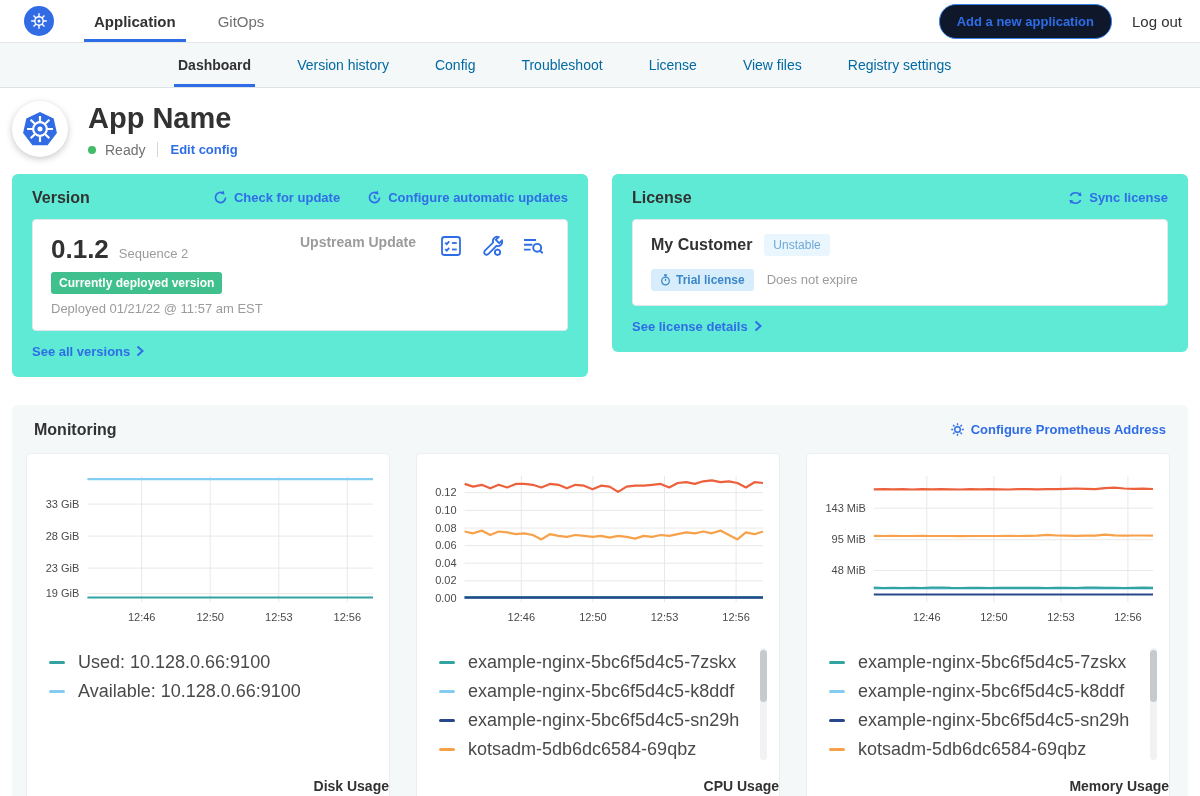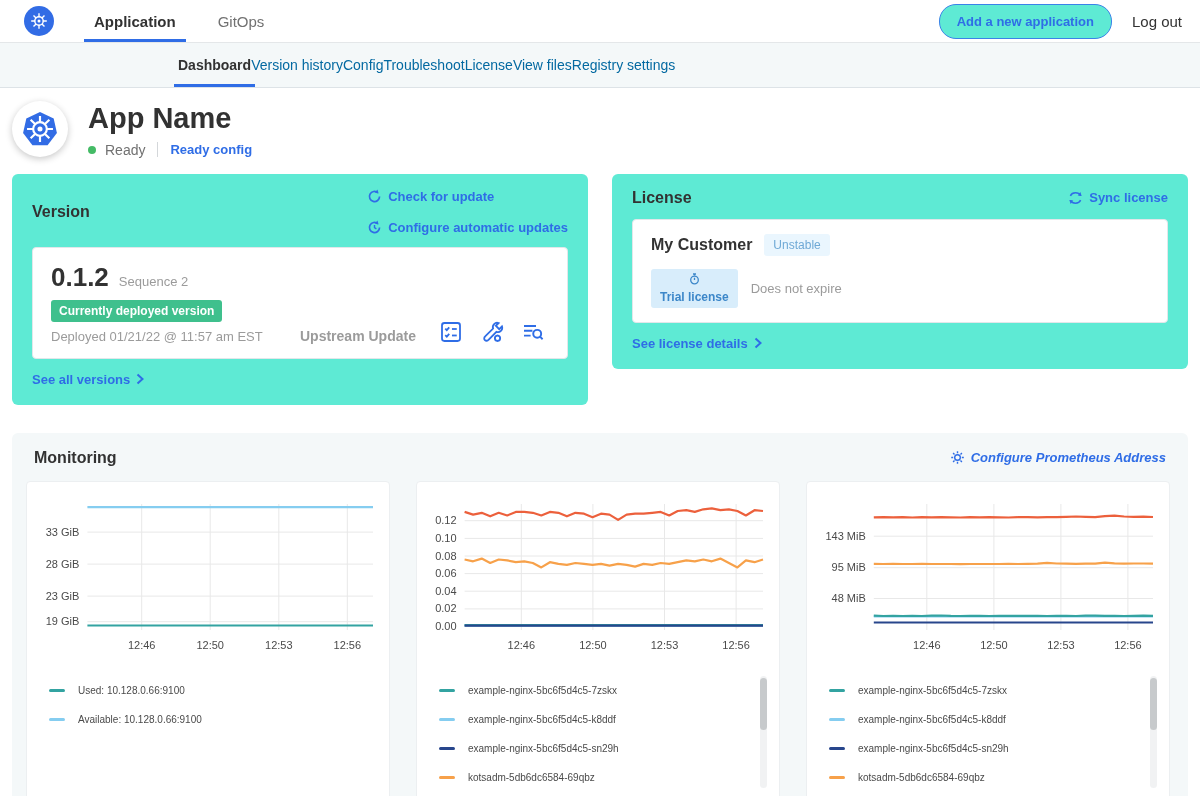--- a/index.html
+++ b/index.html
@@ -9,67 +9,67 @@
     font-family:"Liberation Sans", sans-serif; color:#323232;
   }
   
   .topbar { display:flex; align-items:center; height:43px; border-bottom:1px solid #e4e7e9; padding:0 18px 0 24px; background:#fff; }
   .logo-badge { width:30px; height:30px; border-radius:50%; background:#326ce5; display:flex; align-items:center; justify-content:center; margin-right:40px; flex:0 0 auto; }
   .topnav-tabs { display:flex; gap:42px; height:100%; }
   .topnav-tab { display:flex; align-items:center; font-size:15px; color:#717171; position:relative; cursor:pointer; }
   .topnav-tab.active { color:#323232; font-weight:700; }
   .topnav-tab.active::after { content:""; position:absolute; left:-10px; right:-10px; bottom:0; height:3px; background:#2f6de6; }
   .topbar-spacer { flex:1; }
-  .add-app-btn { background:#5eead4; border:1px solid #3b82e8; color:#2f6de6; font-weight:700; font-size:13px; border-radius:17px; padding:9px 17px; cursor:pointer; margin-right:20px; font-family:inherit; }
+  .add-app-btn { background:#0f172a; border:1px solid #3b82e8; color:#2f6de6; font-weight:700; font-size:13px; border-radius:17px; padding:9px 17px; cursor:pointer; margin-right:20px; font-family:inherit; }
   .logout { font-size:15px; color:#323232; cursor:pointer; }
   
-  .subnav { height:45px; background:#f4f8f9; border-bottom:1px solid #dde3e7; display:flex; align-items:stretch; padding-left:178px; }
+  .subnav { height:45px; background:#f4f8f9; border-bottom:1px solid #dde3e7; display:flex; align-items:stretch; padding-left:178px; gap:46px; }
   .subnav-tab { display:flex; align-items:center; font-size:14px; color:#0369a1; position:relative; cursor:pointer; }
   .subnav-tab.active { color:#323232; font-weight:700; }
   .subnav-tab.active::after { content:""; position:absolute; left:-4px; right:-4px; bottom:0; height:3px; background:#2f6de6; }
   
   .app-header { display:flex; padding:13px 0 8px 12px; gap:20px; }
   .avatar { width:56px; height:56px; border-radius:50%; background:#fff; box-shadow:0 2px 7px rgba(0,0,0,.22); display:flex; align-items:center; justify-content:center; flex:0 0 auto; }
   .app-title { font-size:29px; font-weight:700; line-height:1.1; margin-top:2px; }
   .status-row { display:flex; align-items:center; gap:9px; margin-top:7px; font-size:14px; color:#717171; }
   .ready-dot { width:8px; height:8px; border-radius:50%; background:#44bb66; }
   .vdiv { width:1px; height:15px; background:#d4d7da; margin:0 3px; }
   .link { color:#2f6de6; font-weight:700; font-size:13px; cursor:pointer; display:inline-flex; align-items:center; gap:6px; }
   
   .cards-row { display:flex; gap:24px; padding:0 12px; margin-top:8px; align-items:flex-start; }
   .info-card { background:#5eead4; border-radius:6px; padding:15px 20px 17px; flex:1; }
   .card-head { display:flex; align-items:center; margin-bottom:12px; }
   .card-title { font-size:16px; font-weight:700; }
-  .head-links { margin-left:auto; display:flex; gap:16px;flex-direction:column; }
+  .head-links { margin-left:auto; display:flex; gap:27px; }
   .inner-card { background:#fff; border:1px solid #e2e7ea; border-radius:4px; padding:14px 18px; }
-  .version-inner { display:flex; align-items:flex-end; }
+  .version-inner { display:flex; align-items:flex-start; }
   .v-left { width:240px; flex:0 0 auto; }
   .v-number-row { display:flex; align-items:baseline; gap:10px; }
   .v-number { font-size:26px; font-weight:700; }
   .v-seq { font-size:13px; color:#9b9b9b; }
   .deployed-badge { display:inline-block; background:#3fc08d; color:#fff; font-size:12px; font-weight:700; padding:4px 8px; border-radius:3px; margin:7px 0 7px; }
   .deploy-ts { font-size:13px; color:#9b9b9b; }
   .v-mid { flex:1; font-size:14px; color:#9b9b9b; font-weight:700;margin-left:9px; }
   .v-icons { display:flex; gap:17px; align-items:center; padding-right:4px; }
   .icon-btn { cursor:pointer; display:flex; }
   .see-link { margin-top:13px; }
   .cust-row { display:flex; align-items:center; gap:12px; }
   .cust-name { font-size:16px; font-weight:700; }
   .chan-badge { background:#eaf6fe; color:#6fa9d6; font-size:12px; padding:4px 9px; border-radius:3px;text-align:center; }
   .lic-row { display:flex; align-items:center; gap:13px; margin-top:13px; }
-  .trial-badge { background:#d8edfb; color:#3c87c9; font-size:12px; font-weight:700; padding:4px 9px; border-radius:3px; display:inline-flex; align-items:center; gap:5px;flex-direction:column; }
+  .trial-badge { background:#d8edfb; color:#3c87c9; font-size:12px; font-weight:700; padding:4px 9px; border-radius:3px; display:inline-flex; align-items:center; gap:5px; }
   .expire-text { font-size:13px; color:#9b9b9b; }
   
   .monitoring { margin:28px 12px 0; background:#f4f8f9; border-radius:6px; padding:16px 14px 12px; }
   .mon-head { display:flex; align-items:center; margin:0 8px 14px; }
   .charts-row { display:flex; gap:26px; }
   .chart-card { background:#fff; border:1px solid #eceff1; border-radius:4px; width:364px; padding:12px 0 16px; display:flex; flex-direction:column; }
   .plot { padding:0 6px; }
   .legend-wrap { position:relative; height:118px; margin:16px 0 0 22px; padding-right:30px; }
-  .legend-item { display:flex; align-items:center; gap:13px; height:29px; font-size:10px; color:#4a4a4a; }
+  .legend-item { display:flex; align-items:center; gap:13px; height:29px; font-size:18px; color:#4a4a4a; }
   .swatch { width:16px; height:3px; border-radius:2px; flex:0 0 auto; }
   .legend-scrollbar { position:absolute; right:12px; top:0; width:7px; height:112px; background:#f1f2f3; border-radius:4px; }
   .legend-scrollthumb { position:absolute; top:2px; left:0; width:7px; height:52px; background:#c7cacc; border-radius:4px; }
   .chart-title { text-align:right; font-weight:700; font-size:14px; margin-top:12px; }
 </style>
 </head>
 <body>
 
 <div class="topbar">
   <div class="logo-badge">
@@ -110,21 +110,21 @@
       </g>
       <circle cx="50" cy="50" r="7" fill="#fff"></circle>
     </svg>
   </div>
   <div>
     <div class="app-title">App Name</div>
     <div class="status-row">
       <span class="ready-dot"></span>
       <span>Ready</span>
       <span class="vdiv"></span>
-      <span class="link">Ready config</span>
+      <span class="link">Edit config</span>
     </div>
   </div>
 </div>
 
 <div class="cards-row">
 
   <div class="info-card" style="flex:0 0 576px;">
     <div class="card-head">
       <span class="card-title">Version</span>
       <div class="head-links">
@@ -229,21 +229,21 @@
       <svg width="8" height="12" viewBox="0 0 8 12">
         <polyline points="1.5,1.5 6.5,6 1.5,10.5" fill="none" stroke="#2f6de6" stroke-width="2"></polyline>
       </svg>
     </div>
   </div>
 </div>
 
 <div class="monitoring">
   <div class="mon-head">
     <span class="card-title">Monitoring</span>
-    <div class="head-links" style="margin-left:auto;font-style:italic;">
+    <div class="head-links" style="margin-left:auto;">
       <span class="link">
         <svg width="15" height="15" viewBox="0 0 16 16">
           <g stroke="#2f6de6" stroke-width="1.5" fill="none">
             <circle cx="8" cy="8" r="3"></circle>
             <path d="M8 1.3v2.1M8 12.6v2.1M1.3 8h2.1M12.6 8h2.1M3.3 3.3l1.5 1.5M11.2 11.2l1.5 1.5M12.7 3.3l-1.5 1.5M4.8 11.2l-1.5 1.5"></path>
           </g>
         </svg>
         <span>Configure Prometheus Address</span>
       </span>
     </div>

